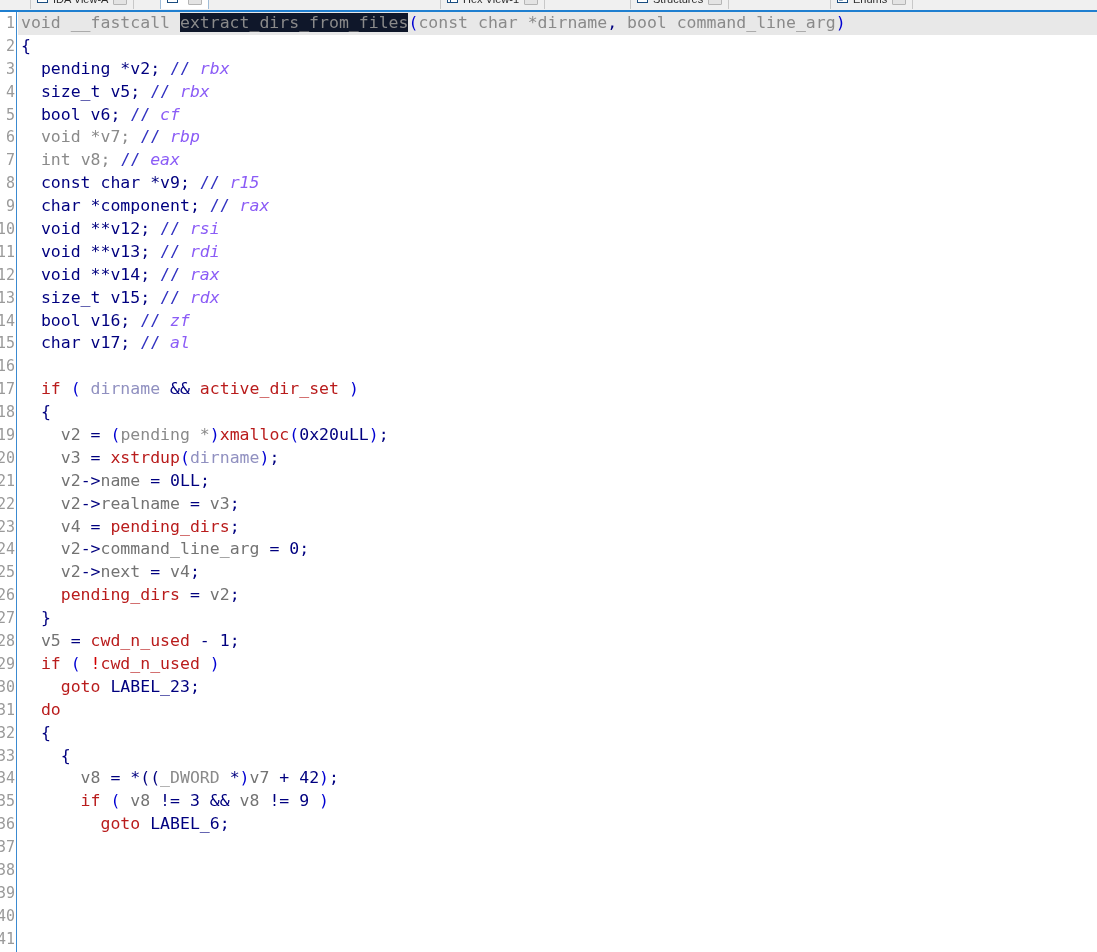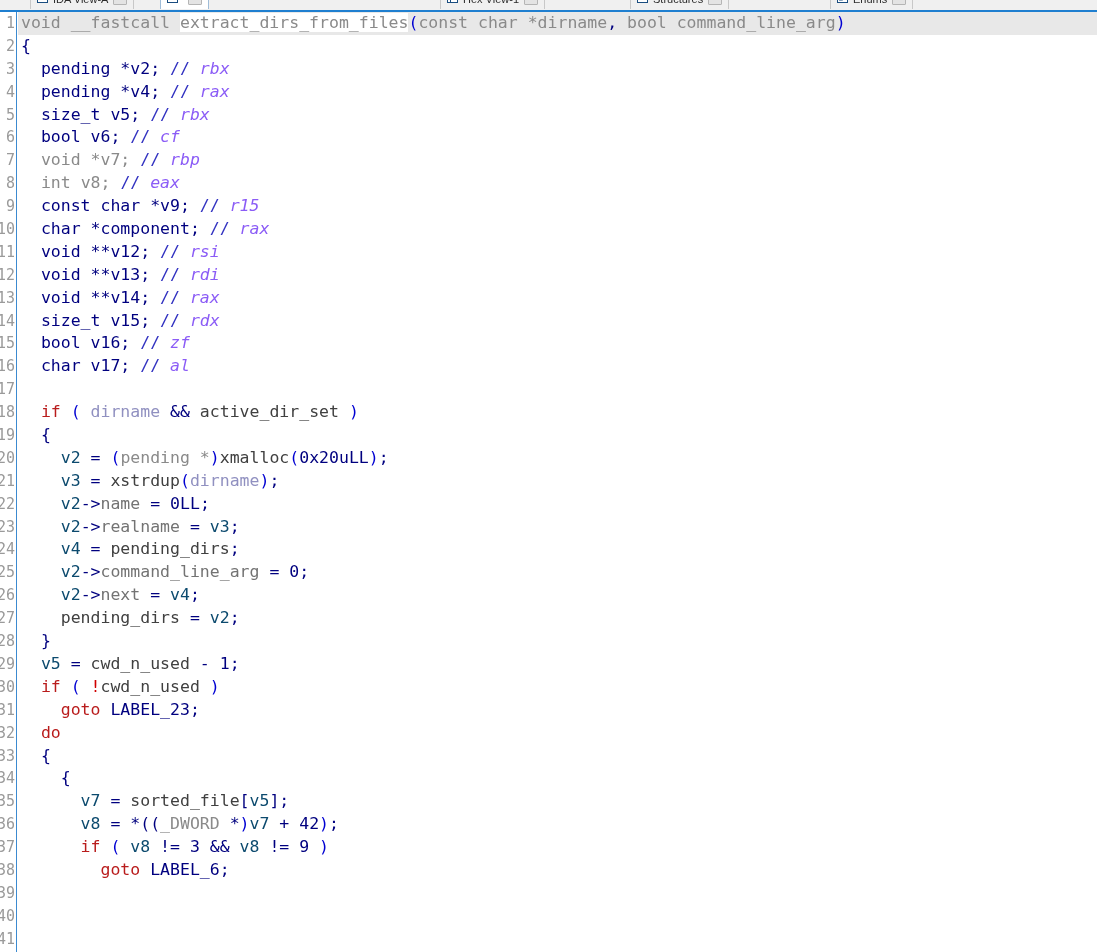--- a/index.html
+++ b/index.html
@@ -53,32 +53,32 @@
     height:22.9px;line-height:22.9px;
     font-family:"DejaVu Sans Mono","Liberation Mono",monospace;
     font-size:16.5px;white-space:pre;letter-spacing:0px;
     padding-left:3px;box-sizing:border-box;
   }
   .cline.cur{background:#e8e8e8;}
   
   .k   {color:#8a8a8a;}            
   .kw  {color:#b91c1c;font-weight:normal;} 
   .ty  {color:#00007f;}            
-  .gv  {color:#404040;margin-top:35px;}            
-  .lv  {color:#0c4a6e;}            
+  .gv  {color:#b91c1c;margin-top:35px;}            
+  .lv  {color:#737373;}            
   .arg {color:#9090c0;}            
   .mem {color:#737373;}            
   .num {color:#00007f;}            
   .op  {color:#00007f;}            
   .cm  {color:#3030c0;}            
   .rg  {color:#8b5cf6;font-style:italic;}            
   .pn  {color:#0000d2;}            
   .bang{color:#d00000;}            
   .lbl {color:#00007f;}            
-  .hl  {background:#ffffff;}       
+  .hl  {background:#0f172a;}       
   .pl  {color:#8a8a8a;}            
 </style>
 </head>
 <body>
 
 <div id="tabstrip">
     <div class="tab" style="left: 30px;">
       <span class="tico">
         <svg width="11" height="9" viewBox="0 0 11 9">
           <rect x="0.5" y="0.5" width="10" height="8" fill="#fff" stroke="#1a4d80"></rect>
@@ -171,21 +171,20 @@
       <div class="lnum">37</div>
       <div class="lnum">38</div>
       <div class="lnum">39</div>
       <div class="lnum">40</div>
       <div class="lnum">41</div>
     </div>
   <div id="codearea">
       <div class="cline cur"><span class="k">void </span><span class="pl">__fastcall </span><span class="pl hl">extract_dirs_from_files</span><span class="pn">(</span><span class="k">const char </span><span class="pl">*</span><span class="pl">dirname</span><span class="op">,</span><span class="pl"> bool </span><span class="pl">command_line_arg</span><span class="pn">)</span></div>
       <div class="cline"><span class="op">{</span></div>
       <div class="cline"><span class="pl">  </span><span class="ty">pending </span><span class="ty">*v2;</span><span class="pl"> </span><span class="cm">//</span><span class="rg"> rbx</span></div>
-      <div class="cline"><span class="pl">  </span><span class="ty">pending </span><span class="ty">*v4;</span><span class="pl"> </span><span class="cm">//</span><span class="rg"> rax</span></div>
       <div class="cline"><span class="pl">  </span><span class="ty">size_t </span><span class="ty">v5;</span><span class="pl"> </span><span class="cm">//</span><span class="rg"> rbx</span></div>
       <div class="cline"><span class="pl">  </span><span class="ty">bool </span><span class="ty">v6;</span><span class="pl"> </span><span class="cm">//</span><span class="rg"> cf</span></div>
       <div class="cline"><span class="pl">  </span><span class="k">void </span><span class="k">*v7;</span><span class="pl"> </span><span class="cm">//</span><span class="rg"> rbp</span></div>
       <div class="cline"><span class="pl">  </span><span class="k">int </span><span class="k">v8;</span><span class="pl"> </span><span class="cm">//</span><span class="rg"> eax</span></div>
       <div class="cline"><span class="pl">  </span><span class="ty">const char </span><span class="ty">*v9;</span><span class="pl"> </span><span class="cm">//</span><span class="rg"> r15</span></div>
       <div class="cline"><span class="pl">  </span><span class="ty">char </span><span class="ty">*component;</span><span class="pl"> </span><span class="cm">//</span><span class="rg"> rax</span></div>
       <div class="cline"><span class="pl">  </span><span class="ty">void </span><span class="ty">**v12;</span><span class="pl"> </span><span class="cm">//</span><span class="rg"> rsi</span></div>
       <div class="cline"><span class="pl">  </span><span class="ty">void </span><span class="ty">**v13;</span><span class="pl"> </span><span class="cm">//</span><span class="rg"> rdi</span></div>
       <div class="cline"><span class="pl">  </span><span class="ty">void </span><span class="ty">**v14;</span><span class="pl"> </span><span class="cm">//</span><span class="rg"> rax</span></div>
       <div class="cline"><span class="pl">  </span><span class="ty">size_t </span><span class="ty">v15;</span><span class="pl"> </span><span class="cm">//</span><span class="rg"> rdx</span></div>
@@ -202,18 +201,17 @@
       <div class="cline"><span class="pl">    </span><span class="lv">v2</span><span class="op">-&gt;</span><span class="mem">command_line_arg</span><span class="pl"> </span><span class="op">=</span><span class="pl"> </span><span class="num">0</span><span class="op">;</span></div>
       <div class="cline"><span class="pl">    </span><span class="lv">v2</span><span class="op">-&gt;</span><span class="mem">next</span><span class="pl"> </span><span class="op">=</span><span class="pl"> </span><span class="lv">v4</span><span class="op">;</span></div>
       <div class="cline"><span class="pl">    </span><span class="gv">pending_dirs</span><span class="pl"> </span><span class="op">=</span><span class="pl"> </span><span class="lv">v2</span><span class="op">;</span></div>
       <div class="cline"><span class="pl">  </span><span class="op">}</span></div>
       <div class="cline"><span class="pl">  </span><span class="lv">v5</span><span class="pl"> </span><span class="op">=</span><span class="pl"> </span><span class="gv">cwd_n_used</span><span class="pl"> </span><span class="op">-</span><span class="pl"> </span><span class="num">1</span><span class="op">;</span></div>
       <div class="cline"><span class="pl">  </span><span class="kw">if</span><span class="pl"> </span><span class="pn">(</span><span class="pl"> </span><span class="bang">!</span><span class="gv">cwd_n_used</span><span class="pl"> </span><span class="pn">)</span></div>
       <div class="cline"><span class="pl">    </span><span class="kw">goto</span><span class="pl"> </span><span class="lbl">LABEL_23</span><span class="op">;</span></div>
       <div class="cline"><span class="pl">  </span><span class="kw">do</span></div>
       <div class="cline"><span class="pl">  </span><span class="op">{</span></div>
       <div class="cline"><span class="pl">    </span><span class="op">{</span></div>
-      <div class="cline"><span class="pl">      </span><span class="lv">v7</span><span class="pl"> </span><span class="op">=</span><span class="pl"> </span><span class="gv">sorted_file</span><span class="op">[</span><span class="lv">v5</span><span class="op">]</span><span class="op">;</span></div>
       <div class="cline"><span class="pl">      </span><span class="lv">v8</span><span class="pl"> </span><span class="op">=</span><span class="pl"> </span><span class="op">*((</span><span class="k">_DWORD </span><span class="op">*</span><span class="pn">)</span><span class="lv">v7</span><span class="pl"> </span><span class="op">+</span><span class="pl"> </span><span class="num">42</span><span class="pn">)</span><span class="op">;</span></div>
       <div class="cline"><span class="pl">      </span><span class="kw">if</span><span class="pl"> </span><span class="pn">(</span><span class="pl"> </span><span class="lv">v8</span><span class="pl"> </span><span class="op">!=</span><span class="pl"> </span><span class="num">3</span><span class="pl"> </span><span class="op">&amp;&amp;</span><span class="pl"> </span><span class="lv">v8</span><span class="pl"> </span><span class="op">!=</span><span class="pl"> </span><span class="num">9</span><span class="pl"> </span><span class="pn">)</span></div>
       <div class="cline"><span class="pl">        </span><span class="kw">goto</span><span class="pl"> </span><span class="lbl">LABEL_6</span><span class="op">;</span></div>
     </div>
 </div>
 
 </body></html>

